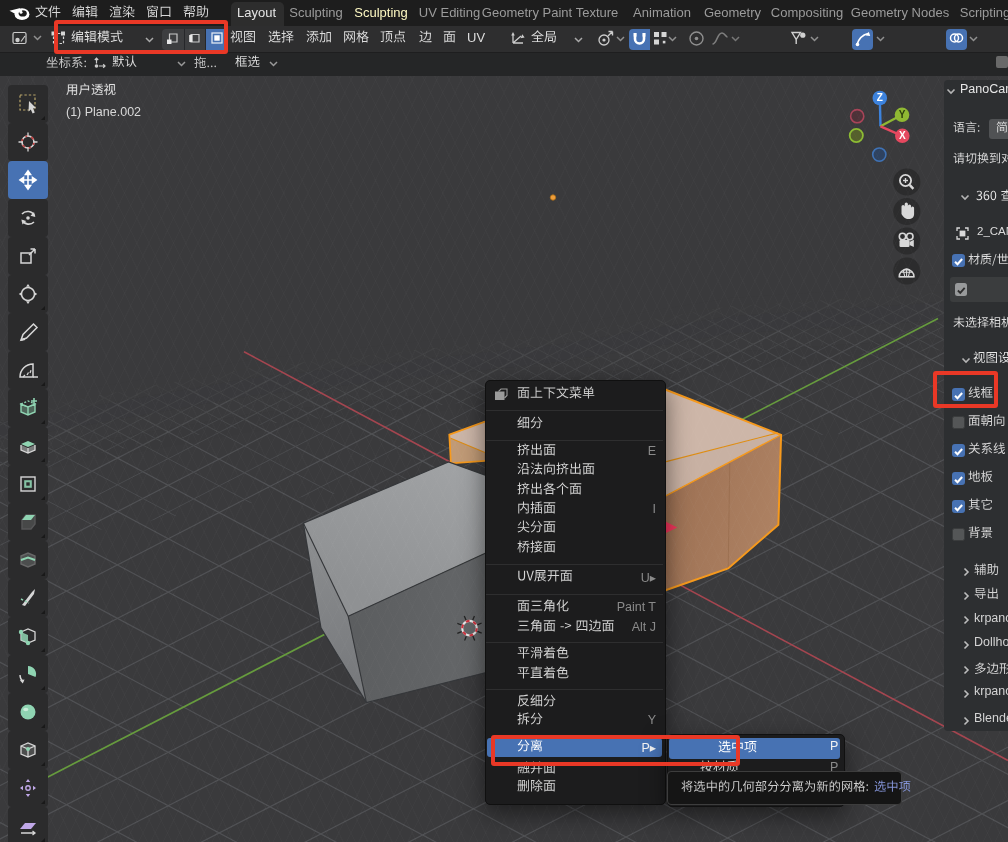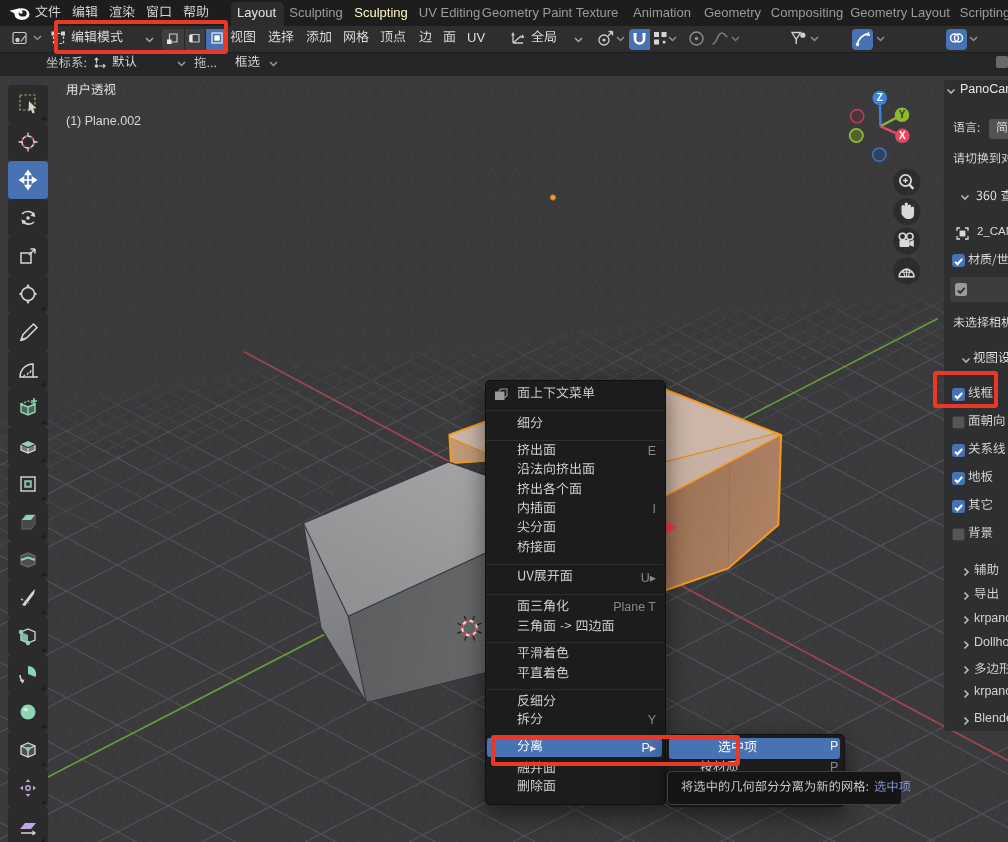--- a/index.html
+++ b/index.html
@@ -534,21 +534,21 @@
     <div style="position:absolute;left:231px;top:2px;width:53px;height:24px;background:#2d2d2d;border-radius:5px 5px 0 0"></div>
     <div style="position:absolute;left:256.5px;top:5px;transform:translateX(-50%);font:13px 'Liberation Sans',sans-serif;color:#e5e5e5;white-space:pre">Layout</div>
     <div style="position:absolute;left:316px;top:5px;transform:translateX(-50%);font:13px 'Liberation Sans',sans-serif;color:#9b9b9b;white-space:pre">Sculpting</div>
     <div style="position:absolute;left:381px;top:5px;transform:translateX(-50%);font:13px 'Liberation Sans',sans-serif;color:#fef9c3;white-space:pre">Sculpting</div>
     <div style="position:absolute;left:449.5px;top:5px;transform:translateX(-50%);font:13px 'Liberation Sans',sans-serif;color:#9b9b9b;white-space:pre">UV Editing</div>
     <div style="position:absolute;left:527px;top:5px;transform:translateX(-50%);font:13px 'Liberation Sans',sans-serif;color:#9b9b9b;white-space:pre">Geometry Paint</div>
     <div style="position:absolute;left:597px;top:5px;transform:translateX(-50%);font:13px 'Liberation Sans',sans-serif;color:#9b9b9b;white-space:pre">Texture</div>
     <div style="position:absolute;left:662px;top:5px;transform:translateX(-50%);font:13px 'Liberation Sans',sans-serif;color:#9b9b9b;white-space:pre">Animation</div>
     <div style="position:absolute;left:732.5px;top:5px;transform:translateX(-50%);font:13px 'Liberation Sans',sans-serif;color:#9b9b9b;white-space:pre">Geometry</div>
     <div style="position:absolute;left:807px;top:5px;transform:translateX(-50%);font:13px 'Liberation Sans',sans-serif;color:#9b9b9b;white-space:pre">Compositing</div>
-    <div style="position:absolute;left:900px;top:5px;transform:translateX(-50%);font:13px 'Liberation Sans',sans-serif;color:#9b9b9b;white-space:pre">Geometry Layout</div>
+    <div style="position:absolute;left:900px;top:5px;transform:translateX(-50%);font:13px 'Liberation Sans',sans-serif;color:#9b9b9b;white-space:pre">Geometry Nodes</div>
     <div style="position:absolute;left:985px;top:5px;transform:translateX(-50%);font:13px 'Liberation Sans',sans-serif;color:#9b9b9b;white-space:pre">Scripting</div>
     <div id="row2"></div>
     <div class="fld" style="left:8px;top:28.5px;width:34px;height:21px"></div>
     <svg style="position:absolute;left:12px;top:31px" width="17" height="16" viewBox="0 0 17 16">
 <rect x="1" y="1.5" width="13" height="11" rx="1.5" fill="none" stroke="#ccc" stroke-width="1.2"></rect>
 <circle cx="5.5" cy="9" r="2.2" fill="#ccc"></circle>
       <path d="M9 10.5 L13 5" stroke="#ccc" stroke-width="1.2"></path>
     </svg>
     <svg style="position:absolute;left:33px;top:34.5px" width="9.0" height="6.0" viewBox="0 0 9 6">
       <path d="M1 1 L4.5 4.5 L8 1" stroke="#909090" stroke-width="1.5" fill="none"></path>
@@ -893,21 +893,21 @@
       </div>
     </div>
     <div style="position:absolute;left:66px;top:83.2px">
       <svg class="ct" width="50.0" height="16.2" style="fill:#e3e3e3;stroke:#e3e3e3;stroke-width:8">
         <use href="#g35" transform="translate(0.0 11.0) scale(0.012500 -0.012500)"></use>
         <use href="#g36" transform="translate(12.5 11.0) scale(0.012500 -0.012500)"></use>
         <use href="#g37" transform="translate(25.0 11.0) scale(0.012500 -0.012500)"></use>
         <use href="#g12" transform="translate(37.5 11.0) scale(0.012500 -0.012500)"></use>
       </svg>
     </div>
-    <div style="position:absolute;left:66.0px;top:114px;font:400 12.5px 'Liberation Sans',sans-serif;color:#d8d8d8;letter-spacing:0;white-space:pre;">(1) Plane.002</div>
+    <div style="position:absolute;left:66.0px;top:105px;font:400 12.5px 'Liberation Sans',sans-serif;color:#d8d8d8;letter-spacing:0;white-space:pre;">(1) Plane.002</div>
     <div id="panel"></div>
     <svg style="position:absolute;left:946px;top:88px" width="10" height="7" viewBox="0 0 10 7">
       <path d="M1.5 1.5 L5 5 L8.5 1.5" stroke="#b5b5b5" stroke-width="1.6" fill="none"></path>
     </svg>
     <div style="position:absolute;left:960.0px;top:82.0px;font:400 12.5px 'Liberation Sans',sans-serif;color:#e8e8e8;letter-spacing:0;white-space:pre;">PanoCamAd</div>
     <div class="well" style="left:947px;top:116px;width:70px;height:26px"></div>
     <div style="position:absolute;left:952.5px;top:120.5px;">
       <svg class="ct" width="27.3" height="15.6" style="fill:#d5d5d5">
         <use href="#g38" transform="translate(0.0 10.6) scale(0.012000 -0.012000)"></use>
         <use href="#g39" transform="translate(12.0 10.6) scale(0.012000 -0.012000)"></use>
@@ -1166,33 +1166,34 @@
     </div>
     <div style="position:absolute;left:0;top:570.1px;width:656px;text-align:right;font:12.5px 'Liberation Sans',sans-serif;color:#8a8a8a">U▸</div>
     <div style="position:absolute;left:516.8px;top:599.1px;">
       <svg class="ct" width="52.0" height="16.9" style="fill:#d4d4d4">
         <use href="#g23" transform="translate(0.0 11.4) scale(0.013000 -0.013000)"></use>
         <use href="#g94" transform="translate(13.0 11.4) scale(0.013000 -0.013000)"></use>
         <use href="#g95" transform="translate(26.0 11.4) scale(0.013000 -0.013000)"></use>
         <use href="#g96" transform="translate(39.0 11.4) scale(0.013000 -0.013000)"></use>
       </svg>
     </div>
-    <div style="position:absolute;left:0;top:600.3px;width:656px;text-align:right;font:12.5px 'Liberation Sans',sans-serif;color:#8a8a8a">Plane T</div>
+    <div style="position:absolute;left:0;top:600.3px;width:656px;text-align:right;font:12.5px 'Liberation Sans',sans-serif;color:#8a8a8a">Paint T</div>
     <div style="position:absolute;left:516.8px;top:618.5px;">
       <svg class="ct" width="97.5" height="16.9" style="fill:#d4d4d4">
         <use href="#g94" transform="translate(0.0 11.4) scale(0.013000 -0.013000)"></use>
         <use href="#g95" transform="translate(13.0 11.4) scale(0.013000 -0.013000)"></use>
         <use href="#g23" transform="translate(26.0 11.4) scale(0.013000 -0.013000)"></use>
         <use href="#g97" transform="translate(42.9 11.4) scale(0.013000 -0.013000)"></use>
         <use href="#g98" transform="translate(47.4 11.4) scale(0.013000 -0.013000)"></use>
         <use href="#g99" transform="translate(58.5 11.4) scale(0.013000 -0.013000)"></use>
         <use href="#g22" transform="translate(71.5 11.4) scale(0.013000 -0.013000)"></use>
         <use href="#g23" transform="translate(84.5 11.4) scale(0.013000 -0.013000)"></use>
       </svg>
     </div>
+    <div style="position:absolute;left:0;top:619.7px;width:656px;text-align:right;font:12.5px 'Liberation Sans',sans-serif;color:#8a8a8a">Alt J</div>
     <div style="position:absolute;left:516.8px;top:646.3px;">
       <svg class="ct" width="52.0" height="16.9" style="fill:#d4d4d4">
         <use href="#g100" transform="translate(0.0 11.4) scale(0.013000 -0.013000)"></use>
         <use href="#g101" transform="translate(13.0 11.4) scale(0.013000 -0.013000)"></use>
         <use href="#g102" transform="translate(26.0 11.4) scale(0.013000 -0.013000)"></use>
         <use href="#g103" transform="translate(39.0 11.4) scale(0.013000 -0.013000)"></use>
       </svg>
     </div>
     <div style="position:absolute;left:516.8px;top:665.6px;">
       <svg class="ct" width="52.0" height="16.9" style="fill:#d4d4d4">

